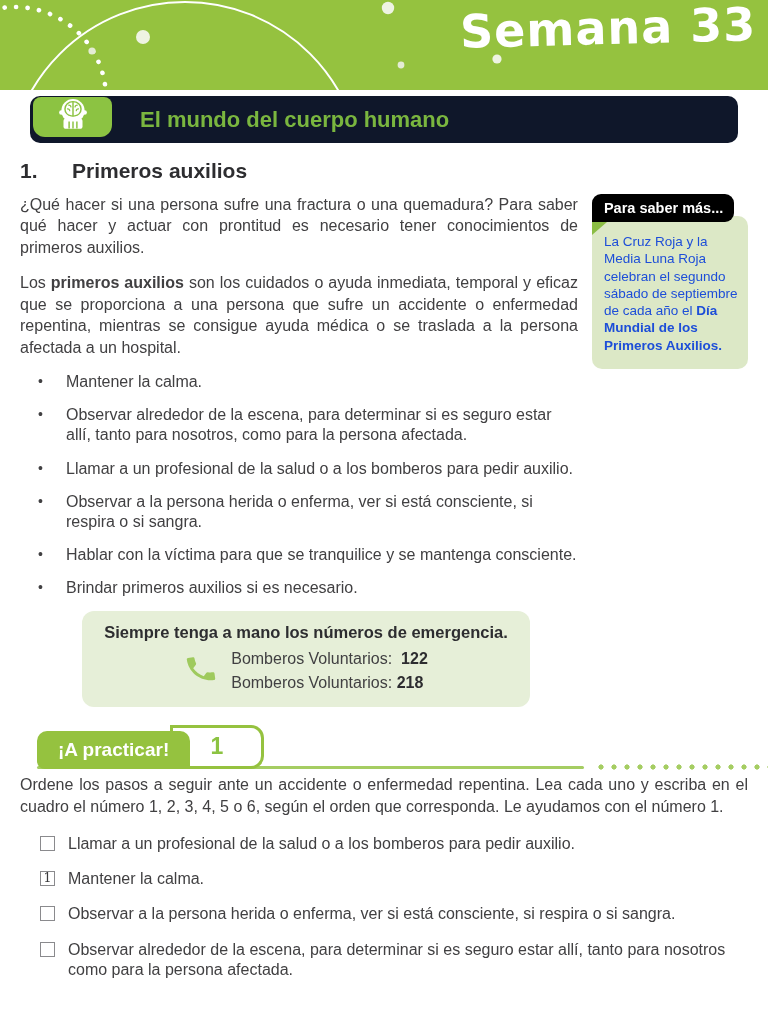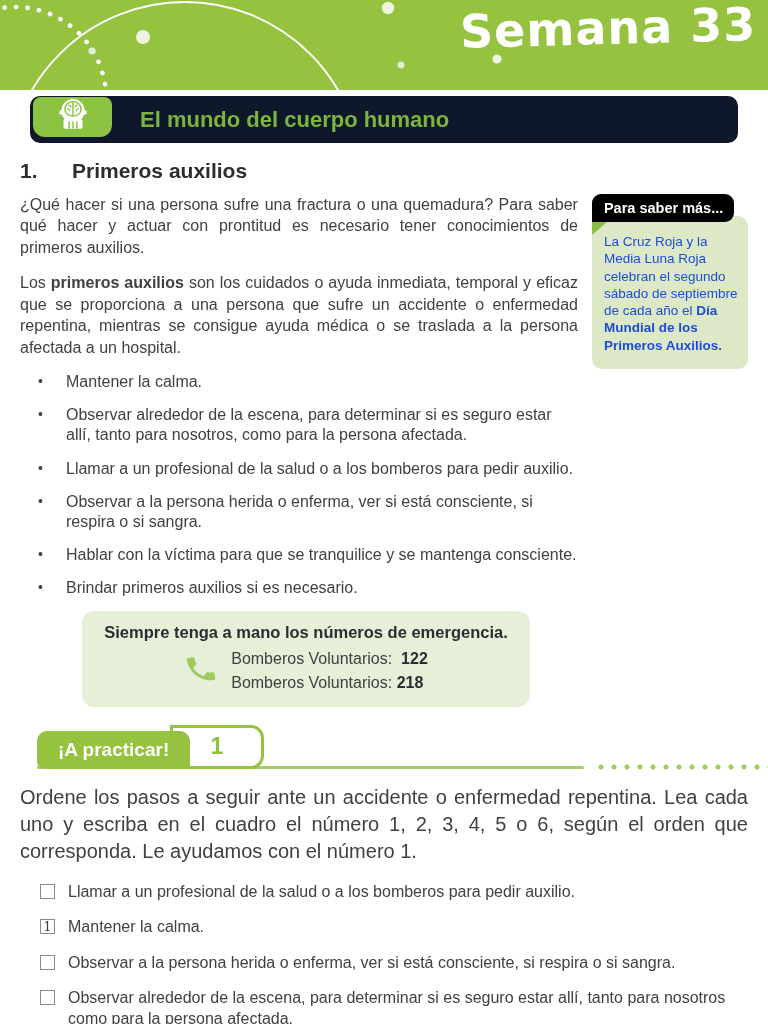--- a/index.html
+++ b/index.html
@@ -124,21 +124,21 @@
   .tab-number {
     position: absolute; left: 170px; bottom: 1px; z-index: 2;
     width: 94px; height: 44px;
     background: #fff; border: 3px solid #95c23f;
     border-radius: 0 13px 13px 0;
     display: flex; align-items: center; justify-content: center;
     color: #8cc342; font-weight: 700; font-size: 23px;
   }
 
   
-  .instructions { margin: 14px 20px 0; text-align: justify; font-size: 20px; line-height: 1.37; }
+  .instructions { margin: 4px 20px 0; text-align: justify; font-size: 16px; line-height: 1.37; }
   .checklist { margin: 16px 24px 0 40px; }
   .check-item { display: flex; gap: 13px; margin-bottom: 15px; font-size: 16px; line-height: 1.28; }
   .checkbox {
     width: 15px; height: 15px; flex: 0 0 auto; margin-top: 2px;
     border: 1.6px solid #8a8a8d; background: #fff;
     display: flex; align-items: center; justify-content: center;
     font-size: 12.5px; color: #3a3a3c; font-family: "DejaVu Serif", serif;
   }
 </style>
 </head>

